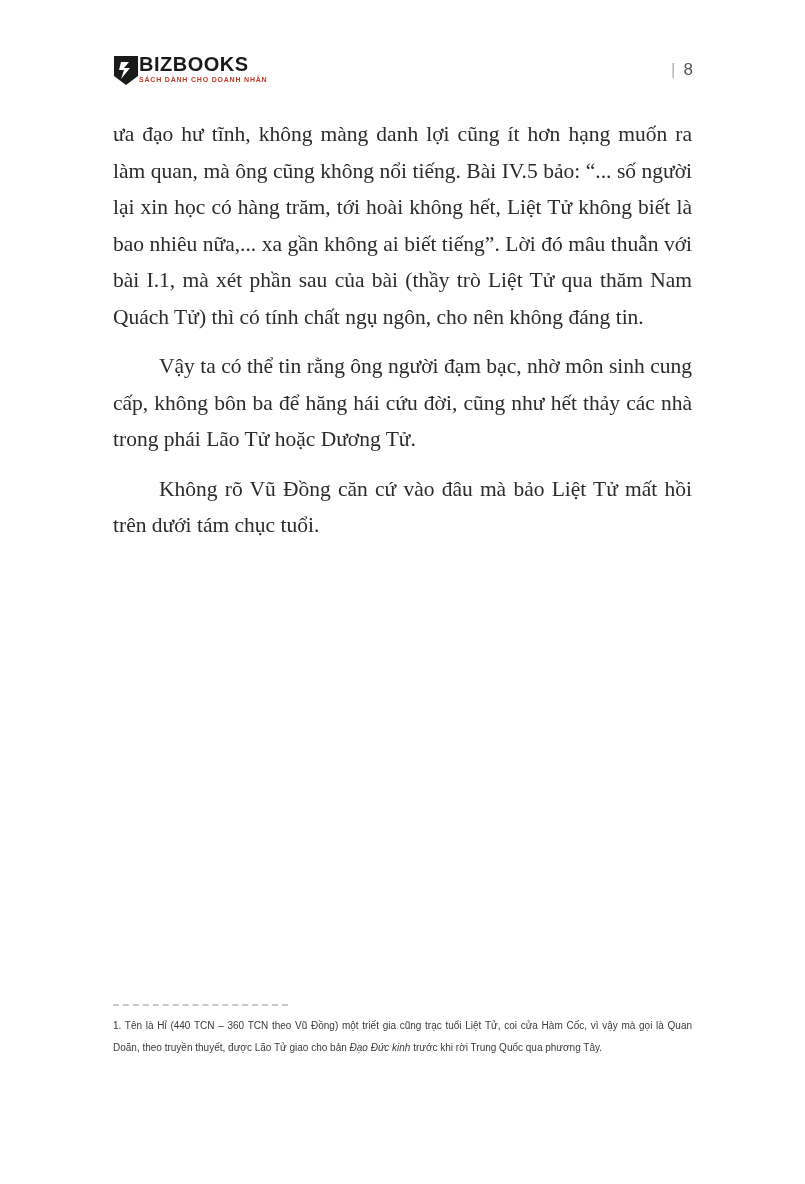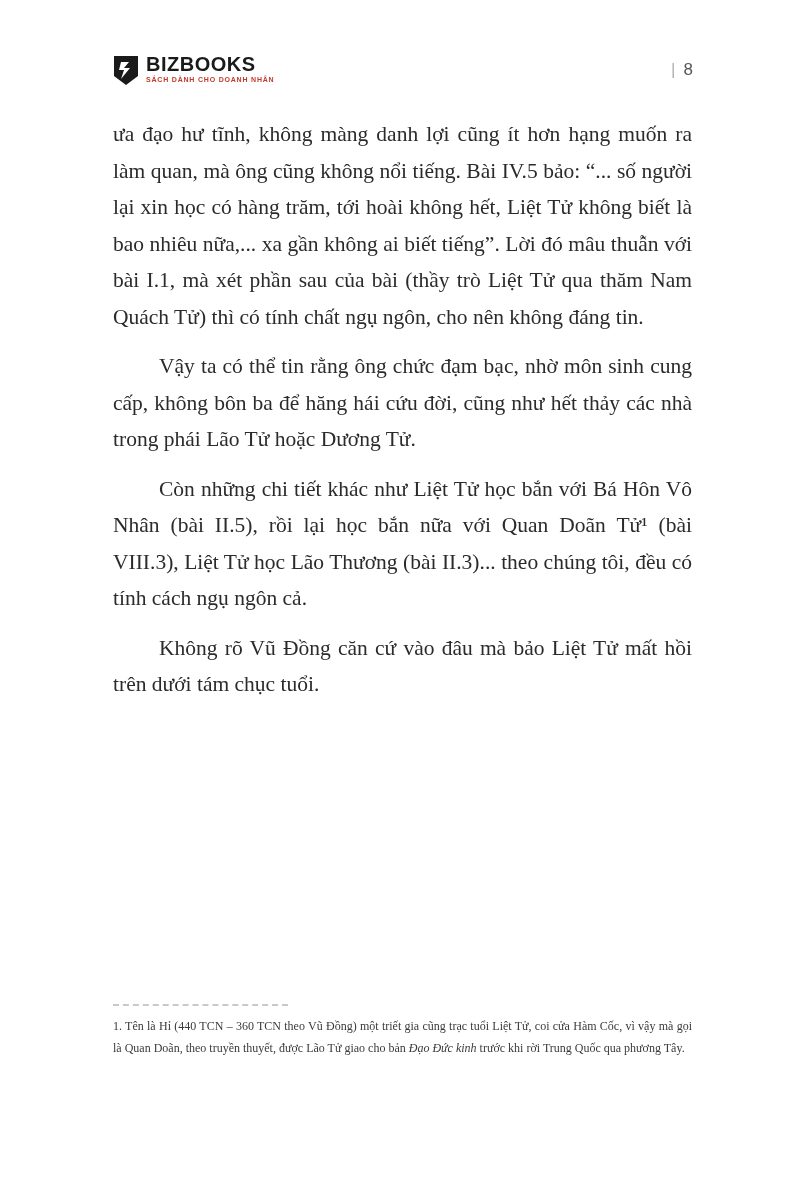--- a/index.html
+++ b/index.html
@@ -11,21 +11,21 @@
     overflow:hidden;
     font-family:"Liberation Serif","DejaVu Serif",serif;
     color:#2b2b2b;
   }
   
   .header{
     position:absolute;top:54px;left:113px;right:112px;
     display:flex;justify-content:space-between;align-items:flex-start;
     font-family:"Liberation Sans","DejaVu Sans",sans-serif;
   }
-  .brand{display:flex;align-items:flex-start;gap:7px;}
+  .brand{display:flex;align-items:flex-start;}
   .brand-icon{width:26px;height:32px;flex:0 0 auto;}
   .brand-texts{display:flex;flex-direction:column;}
   .brand-line{display:flex;align-items:baseline;line-height:20px;}
   .brand-biz{font-weight:900;font-size:20px;letter-spacing:.5px;color:#1a1a1a;}
   .brand-books{font-weight:700;font-size:20px;letter-spacing:.5px;color:#1a1a1a;}
   .brand-tagline{
     font-size:7px;font-weight:700;letter-spacing:.8px;
     color:#c0392b;margin-top:2px;
   }
   .pageno{
@@ -38,22 +38,22 @@
   .main{
     position:absolute;top:116px;left:113px;right:113px;
     font-size:21.5px;line-height:36.5px;
     text-align:justify;
   }
   .main p{margin:0 0 13px 0;text-indent:46px;}
   .main p.no-indent{text-indent:0;}
   
   .footnote-block{
     position:absolute;left:113px;right:113px;top:1004px;
-    font-family:Liberation Serif, serif;
-    font-size:12px;line-height:22px;color:#3a3a3a;
+    font-family:Liberation Sans, sans-serif;
+    font-size:10px;line-height:22px;color:#3a3a3a;
     text-align:justify;
   }
   .footnote-rule{
     width:175px;height:0;
     border-top:2px dashed #c9c9c9;
     margin-bottom:9px;
   }
   .footnote-text i{font-style:italic;}
 </style>
 </head>
@@ -76,22 +76,21 @@
       </div>
     </div>
     <div class="pageno">
       <span class="pageno-bar">|</span>
       <span>8</span>
     </div>
   </div>
 
   <div class="main">
     <p class="no-indent">ưa đạo hư tĩnh, không màng danh lợi cũng ít hơn hạng muốn ra làm quan, mà ông cũng không nổi tiếng. Bài IV.5 bảo: “... số người lại xin học có hàng trăm, tới hoài không hết, Liệt Tử không biết là bao nhiêu nữa,... xa gần không ai biết tiếng”. Lời đó mâu thuẫn với bài I.1, mà xét phần sau của bài (thầy trò Liệt Tử qua thăm Nam Quách Tử) thì có tính chất ngụ ngôn, cho nên không đáng tin.</p>
-    <p>Vậy ta có thể tin rằng ông chức đạm bạc, nhờ môn sinh cung cấp, không bôn ba để hăng hái cứu đời, cũng như hết thảy các nhà trong phái Lão Tử hoặc Dương Tử.</p>
-    <p>Còn những chi tiết khác như Liệt Tử học bắn với Bá Hôn Vô Nhân (bài II.5), rồi lại học bắn nữa với Quan Doãn Tử¹ (bài VIII.3), Liệt Tử học Lão Thương (bài II.3)... theo chúng tôi, đều có tính cách ngụ ngôn cả.</p>
+    <p>Vậy ta có thể tin rằng ông người đạm bạc, nhờ môn sinh cung cấp, không bôn ba để hăng hái cứu đời, cũng như hết thảy các nhà trong phái Lão Tử hoặc Dương Tử.</p>
     <p>Không rõ Vũ Đồng căn cứ vào đâu mà bảo Liệt Tử mất hồi trên dưới tám chục tuổi.</p>
   </div>
 
   <div class="footnote-block">
     <div class="footnote-rule"></div>
     <div class="footnote-text">
       <span>1. Tên là Hỉ (440 TCN – 360 TCN theo Vũ Đồng) một triết gia cũng trạc tuổi Liệt Tử, coi cửa Hàm Cốc, vì vậy mà gọi là Quan Doãn, theo truyền thuyết, được Lão Tử giao cho bản </span><i>Đạo Đức kinh</i><span> trước khi rời Trung Quốc qua phương Tây.</span>
     </div>
   </div>
 

